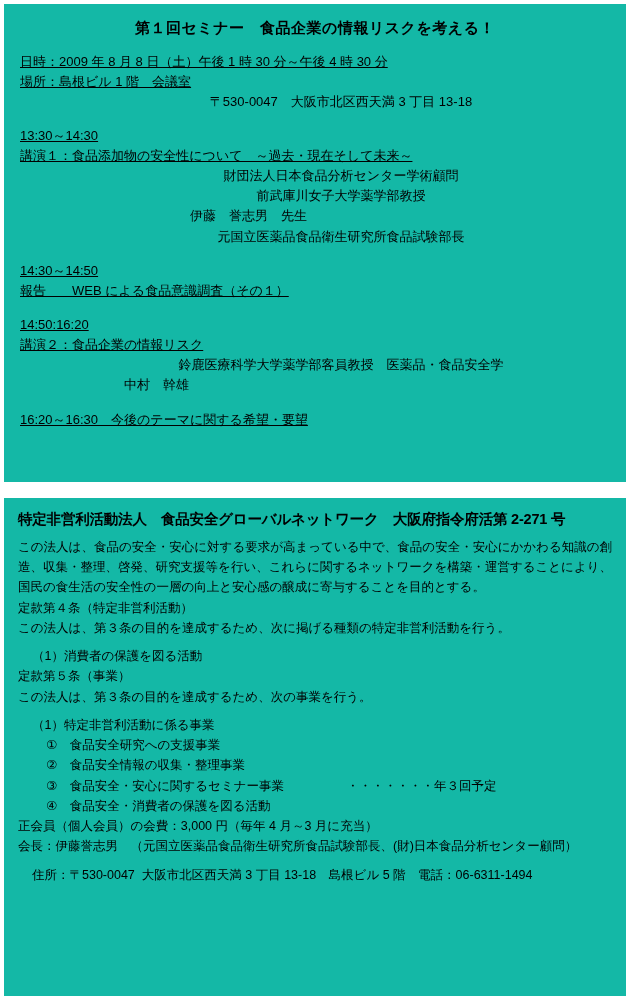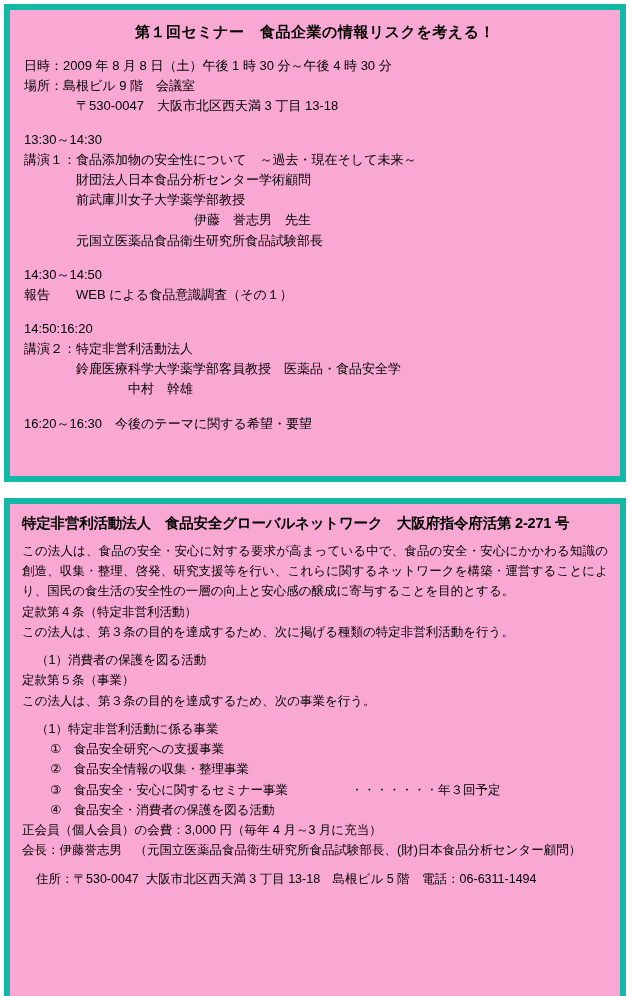--- a/index.html
+++ b/index.html
@@ -13,26 +13,26 @@
   }
   #page {
     width: 630px;
     height: 996px;
     box-sizing: border-box;
     position: relative;
     background: #ffffff;
     overflow: hidden;
   }
   .panel {
-    border: 6px solid #14b8a6;
+    border: 2px solid #14b8a6;
     box-sizing: border-box;
     position: absolute;
     left: 4px;
     width: 622px;
-    background: #f9a8d4;
+    background: #14b8a6;
   }
   #panel-seminar {
     top: 4px;
     height: 478px;
     padding: 10px 14px 0 14px;
   }
   #panel-npo {
     top: 498px;
     height: 506px;
     padding: 8px 12px 0 12px;
@@ -44,22 +44,22 @@
     letter-spacing: 0.5px;
     margin: 2px 0 14px 0;
     line-height: 1.3;
   }
   .line {
     font-size: 13px;
     line-height: 1.55;
     white-space: pre-wrap;
     margin: 0;
   }
-  .ind0 { padding-left: 0px; }
-  .ind2 { padding-left: 52px; }
+  .ind0 { padding-left: 0px; text-decoration: underline; }
+  .ind2 { padding-left: 52px; text-align: center; }
   .ind4 { padding-left: 104px; }
   .ind5 { padding-left: 170px; }
   .gap-m { height: 14px; }
 
   .npo-title {
     font-size: 14.5px;
     font-weight: bold;
     line-height: 1.3;
     margin: 2px 0 8px 0;
     letter-spacing: -0.2px;
@@ -81,35 +81,35 @@
 </style>
 </head>
 <body>
 
 <div id="page">
 
   <section class="panel" id="panel-seminar">
     <div class="doc-title">第１回セミナー　食品企業の情報リスクを考える！</div>
     <div id="seminar-lines">
         <p class="line ind0">日時：2009 年 8 月 8 日（土）午後 1 時 30 分～午後 4 時 30 分</p>
-        <p class="line ind0">場所：島根ビル 9 階　会議室</p>
+        <p class="line ind0">場所：島根ビル 1 階　会議室</p>
         <p class="line ind2">〒530-0047　大阪市北区西天満 3 丁目 13-18</p>
         <div class="gap-m"></div>
         <p class="line ind0">13:30～14:30</p>
         <p class="line ind0">講演１：食品添加物の安全性について　～過去・現在そして未来～</p>
         <p class="line ind2">財団法人日本食品分析センター学術顧問</p>
         <p class="line ind2">前武庫川女子大学薬学部教授</p>
         <p class="line ind5">伊藤　誉志男　先生</p>
         <p class="line ind2">元国立医薬品食品衛生研究所食品試験部長</p>
         <div class="gap-m"></div>
         <p class="line ind0">14:30～14:50</p>
         <p class="line ind0">報告　　WEB による食品意識調査（その１）</p>
         <div class="gap-m"></div>
         <p class="line ind0">14:50:16:20</p>
-        <p class="line ind0">講演２：特定非営利活動法人</p>
+        <p class="line ind0">講演２：食品企業の情報リスク</p>
         <p class="line ind2">鈴鹿医療科学大学薬学部客員教授　医薬品・食品安全学</p>
         <p class="line ind4">中村　幹雄</p>
         <div class="gap-m"></div>
         <p class="line ind0">16:20～16:30　今後のテーマに関する希望・要望</p>
       </div>
   </section>
 
   <section class="panel" id="panel-npo">
     <div class="npo-title">特定非営利活動法人　食品安全グローバルネットワーク　大阪府指令府活第 2-271 号</div>
     <div id="npo-lines">

